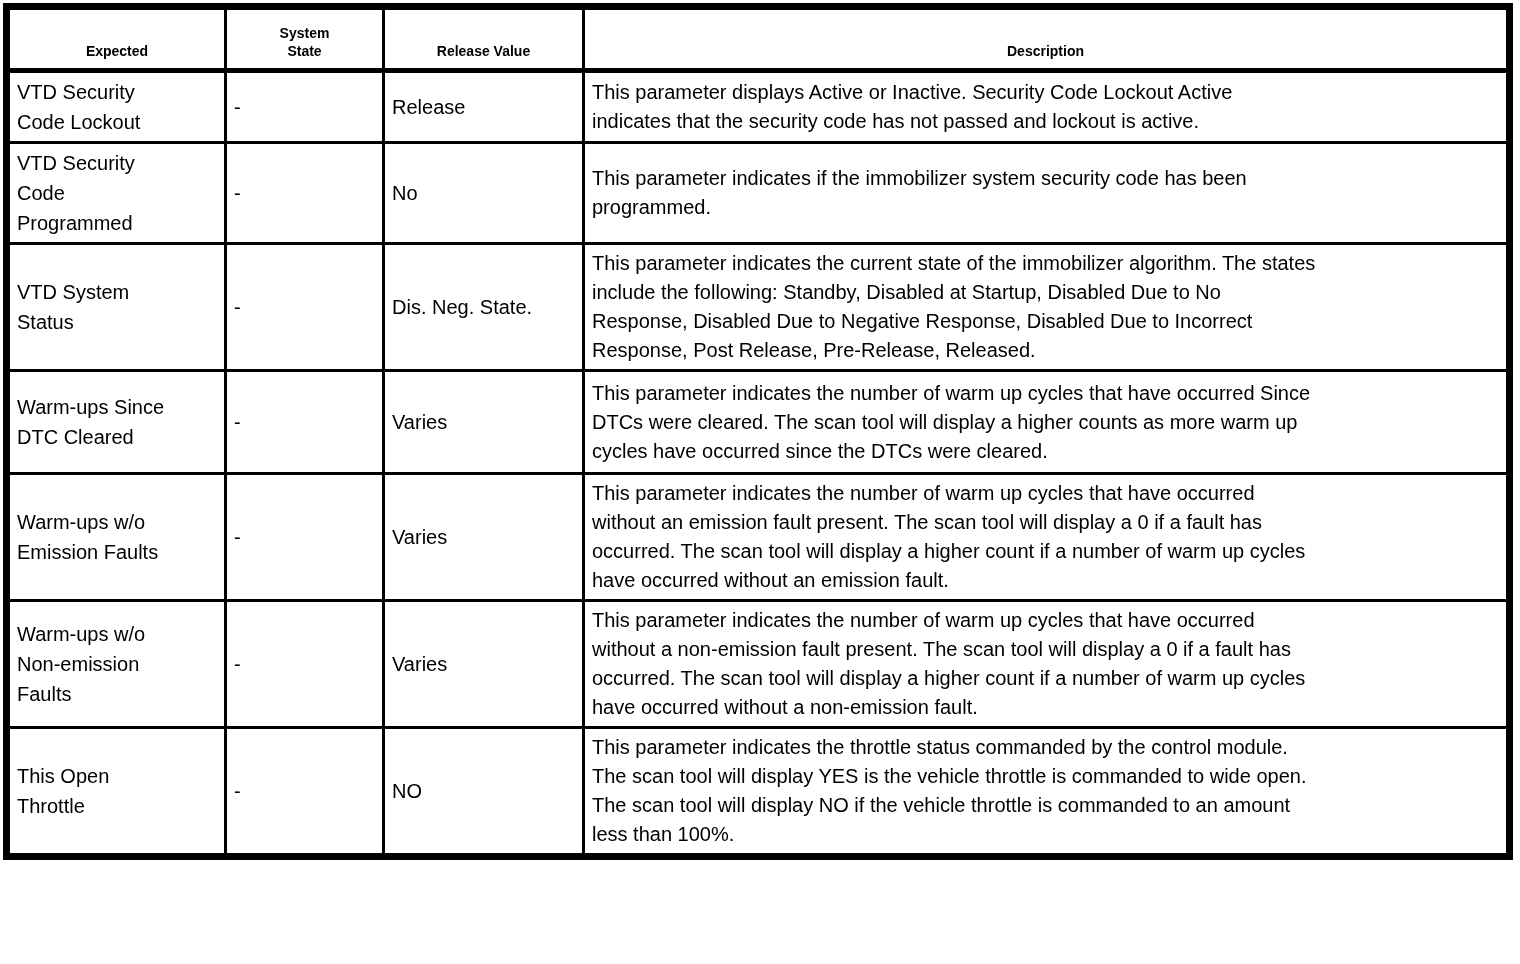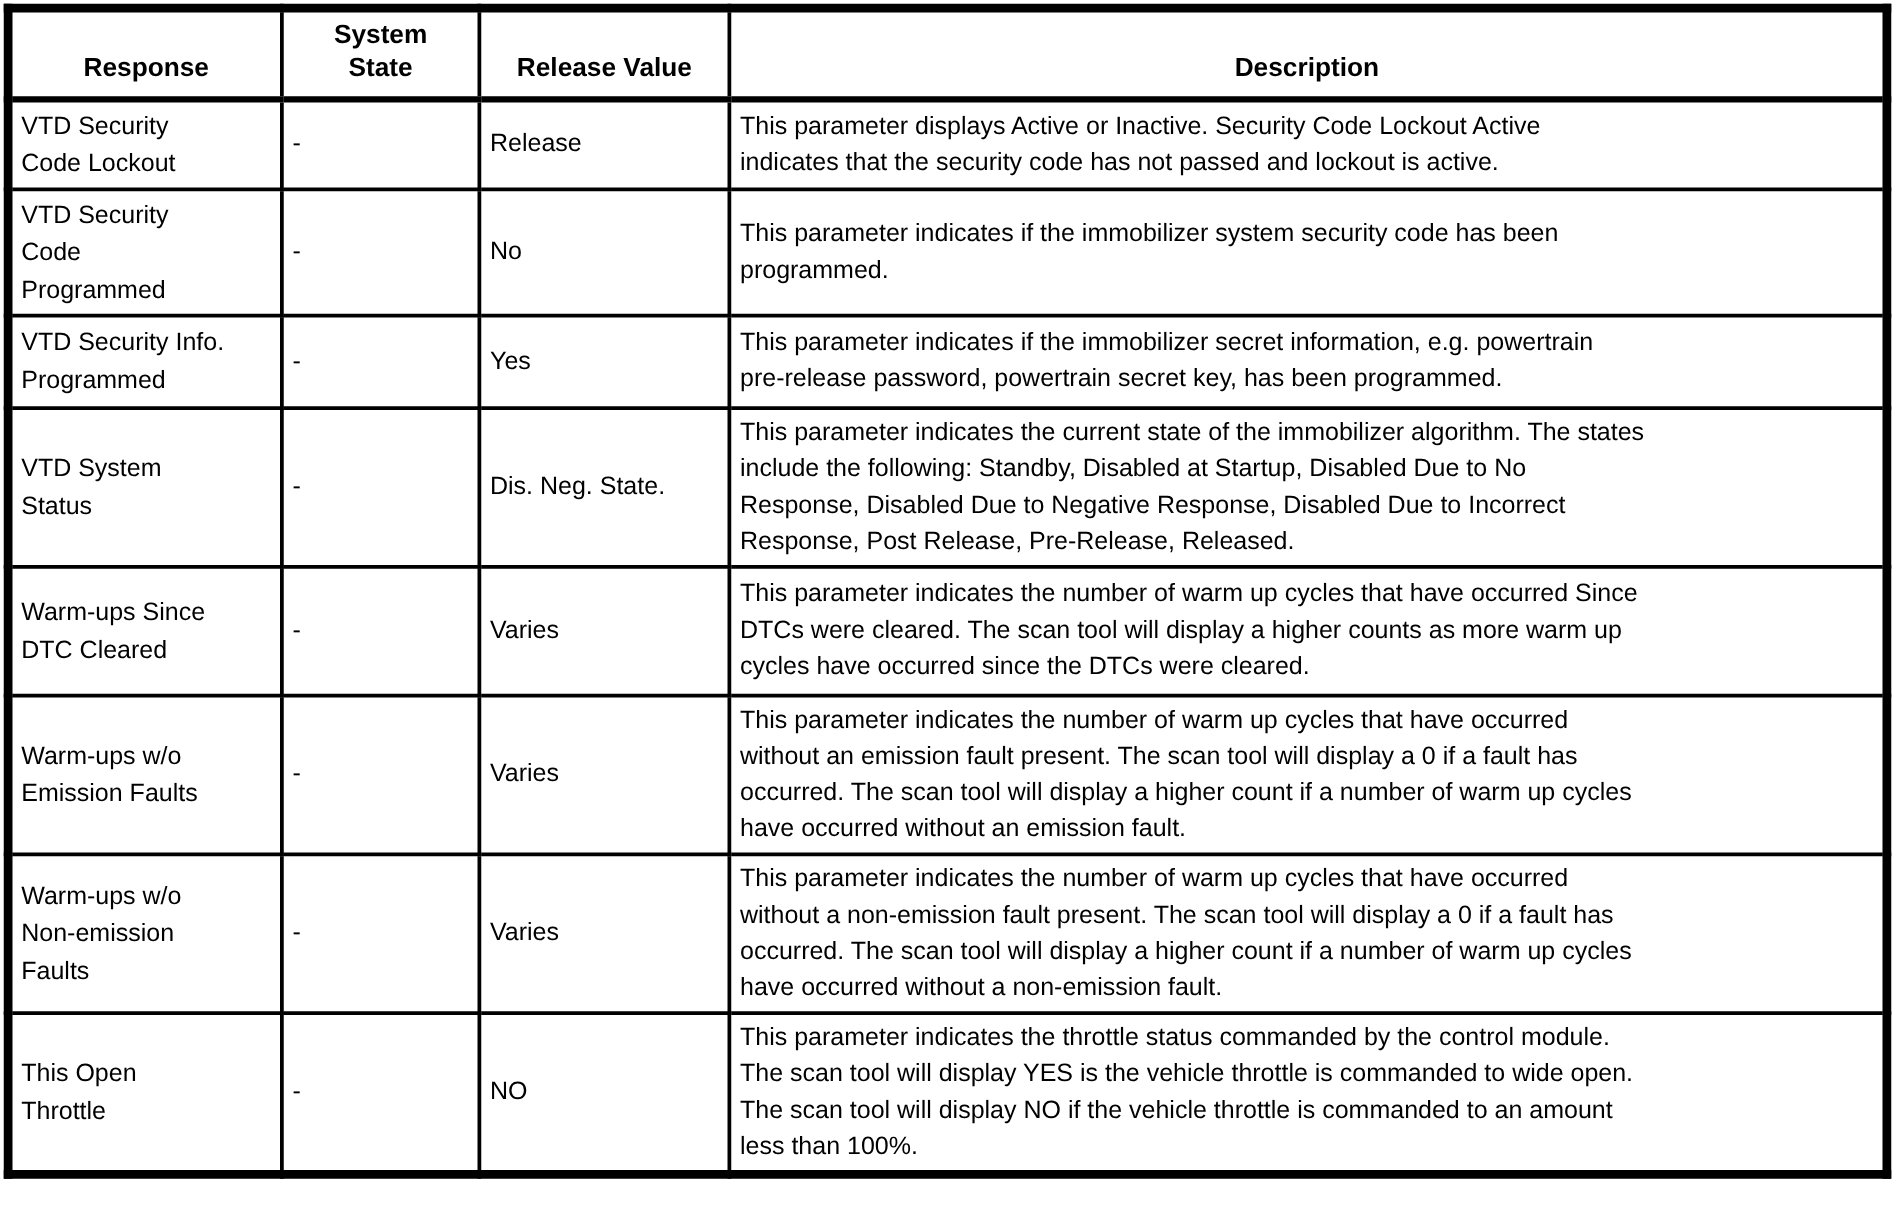--- a/index.html
+++ b/index.html
@@ -27,21 +27,21 @@
   th, td {
     border: 3px solid #000000;
     white-space: pre-line;
     overflow: hidden;
   }
   thead th {
     border-bottom: 5px solid #000000;
     vertical-align: bottom;
     text-align: center;
     font-weight: bold;
-    font-size: 21px;
+    font-size: 14px;
     line-height: 1.3;
     padding: 4px 6px 8px 6px;
   }
   tbody td {
     vertical-align: middle;
     text-align: left;
     font-size: 20px;
     line-height: 1.45;
     padding: 4px 8px 4px 7px;
   }
@@ -61,21 +61,21 @@
 
 <table class="param-table">
   <colgroup>
     <col class="c1">
       <col class="c2">
       <col class="c3">
       <col class="c4">
   </colgroup>
   <thead>
     <tr class="hrow">
-      <th>Response</th>
+      <th>Expected</th>
       <th>System
 State</th>
       <th>Release Value</th>
       <th>Description</th>
     </tr>
   </thead>
   <tbody>
     <tr class="r1">
       <td class="param">VTD Security
 Code Lockout</td>
@@ -85,28 +85,20 @@
 indicates that the security code has not passed and lockout is active.</td>
     </tr>
     <tr class="r2">
       <td class="param">VTD Security
 Code
 Programmed</td>
       <td class="state">-</td>
       <td class="expect">No</td>
       <td class="desc">This parameter indicates if the immobilizer system security code has been
 programmed.</td>
-    </tr>
-    <tr class="r3">
-      <td class="param">VTD Security Info.
-Programmed</td>
-      <td class="state">-</td>
-      <td class="expect">Yes</td>
-      <td class="desc">This parameter indicates if the immobilizer secret information, e.g. powertrain
-pre-release password, powertrain secret key, has been programmed.</td>
     </tr>
     <tr class="r4">
       <td class="param">VTD System
 Status</td>
       <td class="state">-</td>
       <td class="expect">Dis. Neg. State.</td>
       <td class="desc">This parameter indicates the current state of the immobilizer algorithm. The states
 include the following: Standby, Disabled at Startup, Disabled Due to No
 Response, Disabled Due to Negative Response, Disabled Due to Incorrect
 Response, Post Release, Pre-Release, Released.</td>

